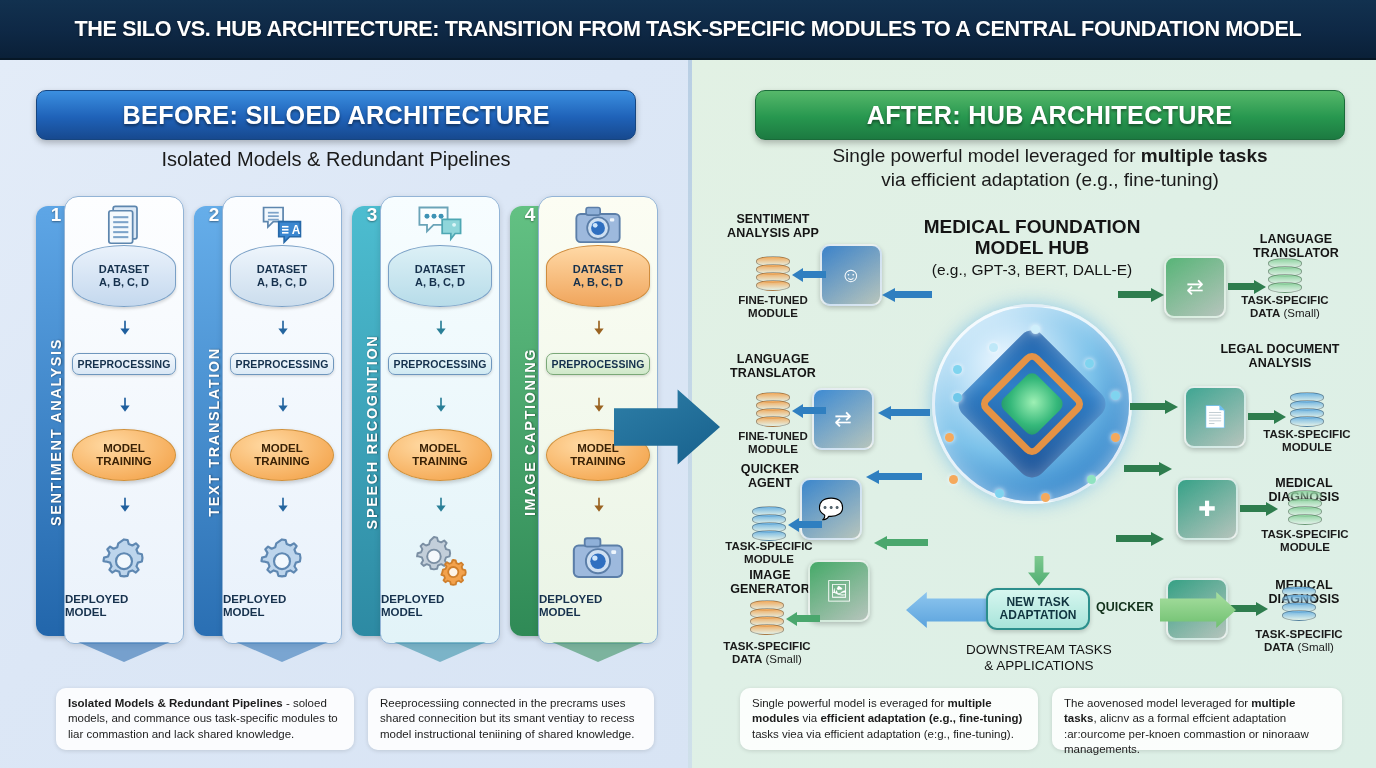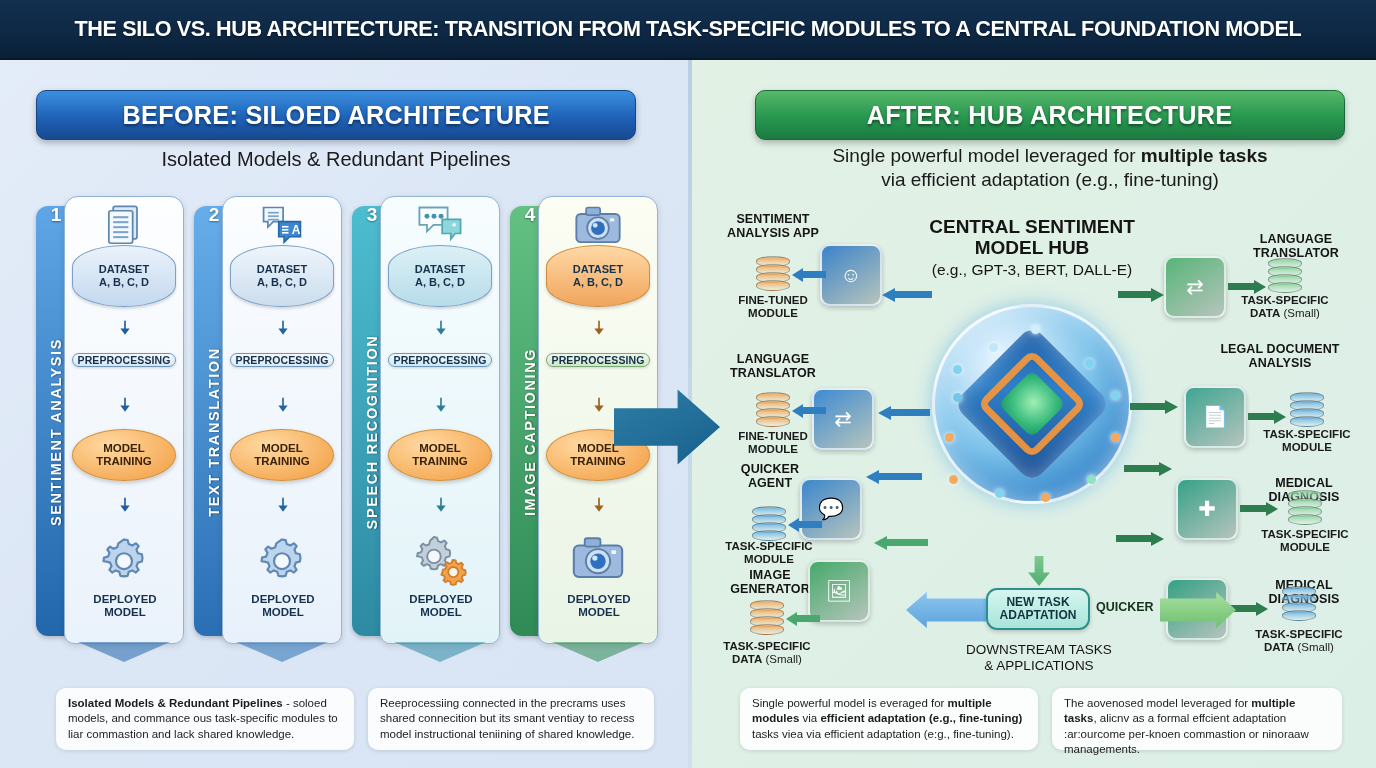--- a/index.html
+++ b/index.html
@@ -118,36 +118,36 @@
     align-items:center; justify-content:center; text-align:center;
     font-weight:bold; font-size:11px; color:#16314d; line-height:1.15;
     box-shadow:0 2px 3px rgba(0,0,0,.15);
   }
   .topicon{
     position:absolute; left:50%; transform:translateX(-50%);
     width:56px; height:52px;
   }
   .prep{
     position:absolute; left:50%; transform:translateX(-50%);
-    width:104px; height:14px; border-radius:7px;
+    width:104px; height:22px; border-radius:7px;
     border:1.6px solid #6e96bd; display:flex; align-items:center; justify-content:center;
     font-weight:bold; font-size:10.5px; color:#14304c; letter-spacing:.1px;
     box-shadow:0 1px 3px rgba(0,0,0,.16);
   }
   .train{
     position:absolute; left:50%; transform:translateX(-50%);
     width:104px; height:52px; border-radius:50%;
     border:1.6px solid #d0913c; display:flex; flex-direction:column;
     align-items:center; justify-content:center; text-align:center;
     font-weight:bold; font-size:11.5px; color:#3a2206; line-height:1.12;
     background:radial-gradient(ellipse at 35% 30%,#ffd9a2,#f6ae5c 70%,#ef9c42);
     box-shadow:0 2px 4px rgba(0,0,0,.2);
   }
   .deploy-label{
-    position:absolute; left:0; width:120px; text-align:center;
+    position:absolute; left:0; width:120px; text-align:left;
     font-weight:bold; font-size:11.5px; color:#16314d; line-height:1.15;
   }
   .arrowv{
     position:absolute; left:50%; transform:translateX(-50%); width:14px;
   }
 
   
   .hub-title{
     position:absolute; left:882px; top:216px; width:300px; text-align:center;
     color:#151515;
@@ -477,21 +477,21 @@
             <div>DEPLOYED</div>
             <div>MODEL</div>
           </div>
         </div>
       </div>
     </div>
 
   <div class="mid-arrow"></div>
 
   <div class="hub-title">
-    <div class="l1"><span>CENTRAL SENTIMENT</span><br><span>MODEL HUB</span></div>
+    <div class="l1"><span>MEDICAL FOUNDATION</span><br><span>MODEL HUB</span></div>
     <div class="l2">(e.g., GPT-3, BERT, DALL-E)</div>
   </div>
 
   <div class="sphere">
     <div class="cubeart"></div>
   <div class="node" style="left: 18px; top: 58px; background: rgb(127, 212, 239); box-shadow: rgba(255, 255, 255, 0.9) 0px 0px 5px;"></div>
       <div class="node" style="left: 18px; top: 86px; background: rgb(111, 200, 234); box-shadow: rgba(255, 255, 255, 0.9) 0px 0px 5px;"></div>
       <div class="node" style="left: 10px; top: 126px; background: rgb(245, 169, 92); box-shadow: rgba(255, 255, 255, 0.9) 0px 0px 5px;"></div>
       <div class="node" style="left: 14px; top: 168px; background: rgb(245, 169, 92); box-shadow: rgba(255, 255, 255, 0.9) 0px 0px 5px;"></div>
       <div class="node" style="left: 60px; top: 182px; background: rgb(127, 212, 239); box-shadow: rgba(255, 255, 255, 0.9) 0px 0px 5px;"></div>

